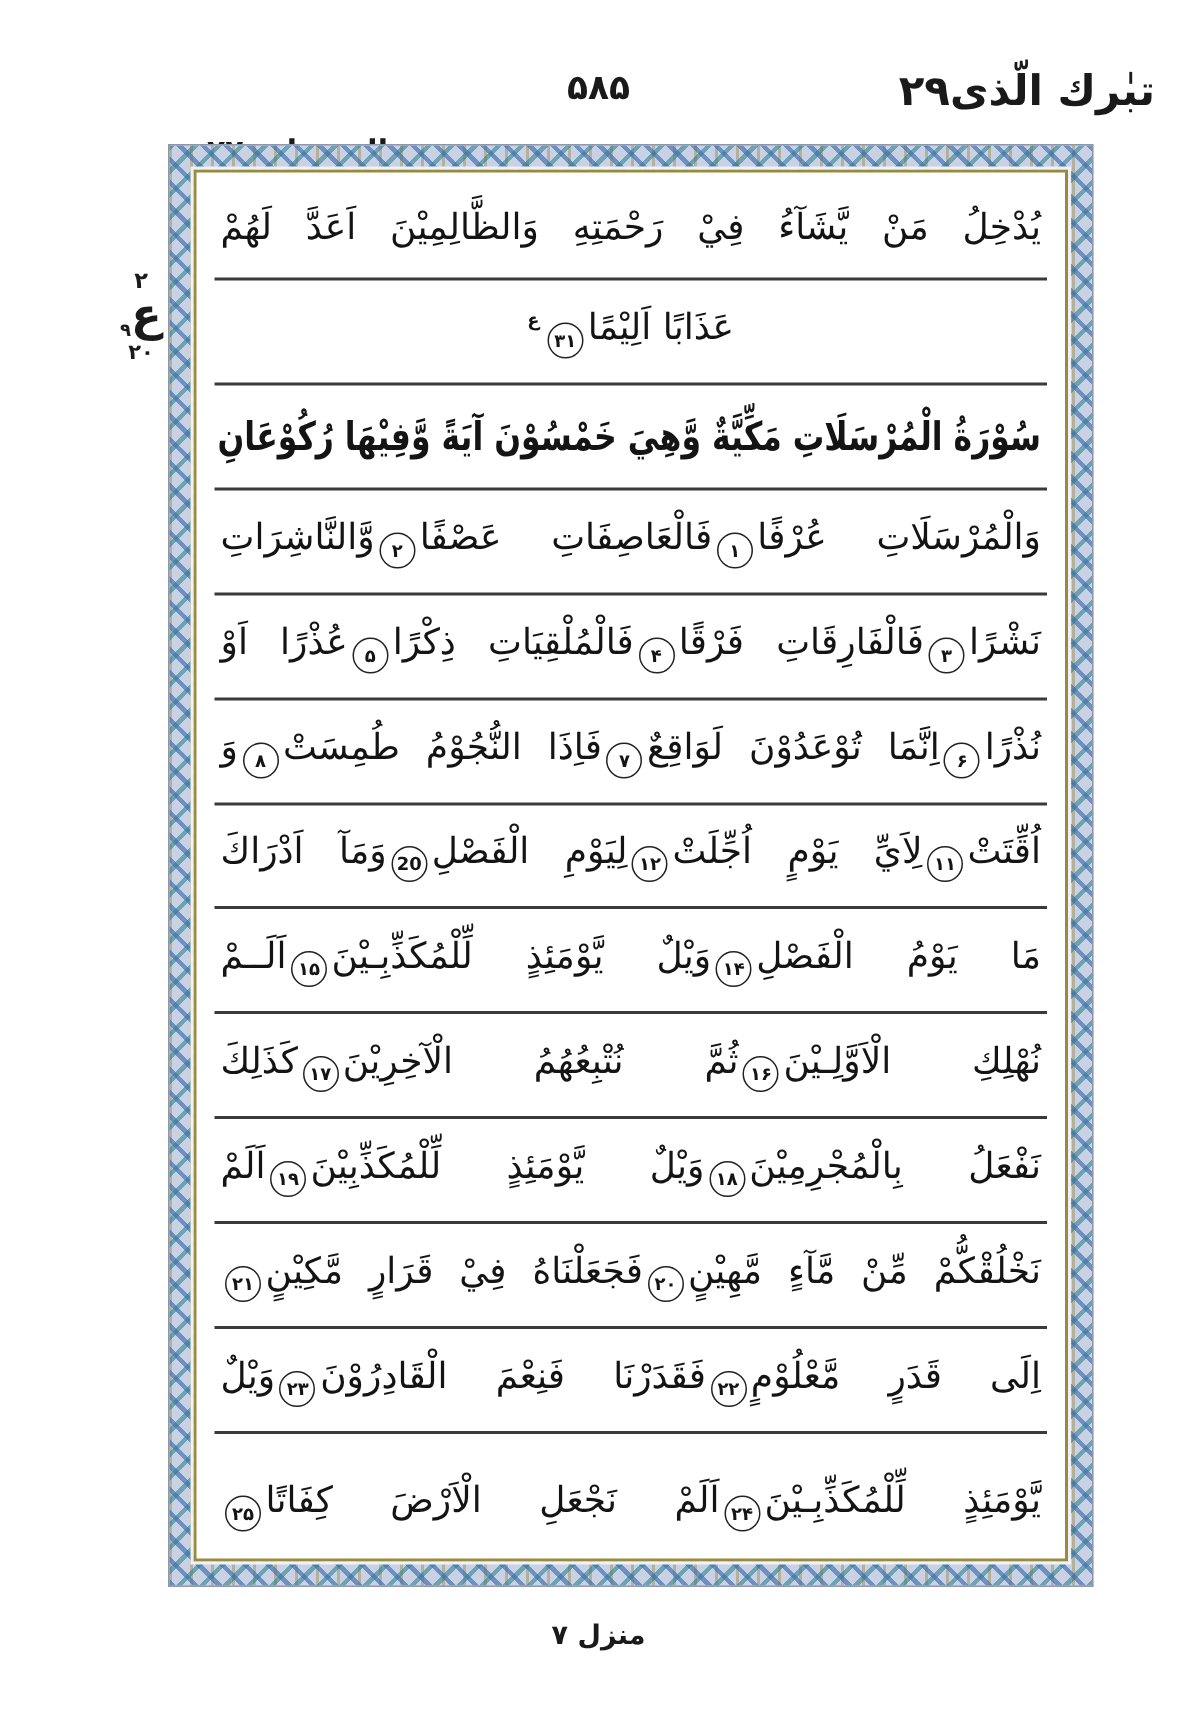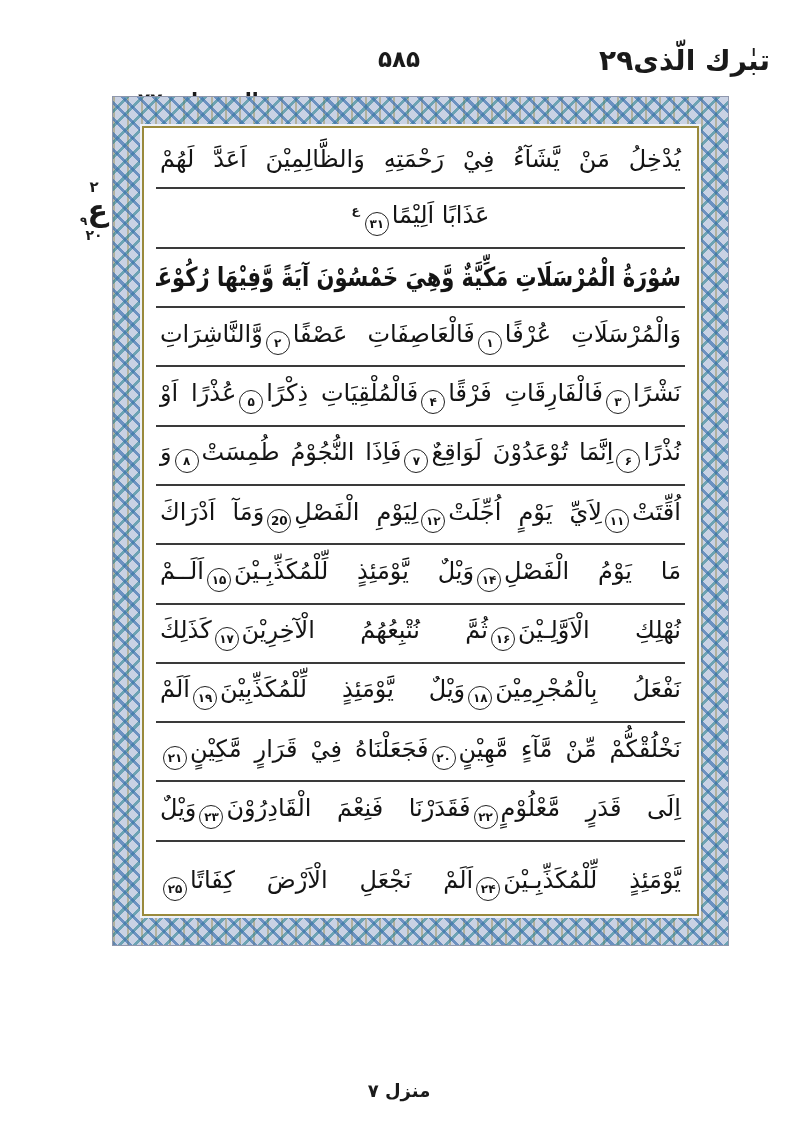--- a/index.html
+++ b/index.html
@@ -15,28 +15,28 @@
 
   
   .ruku-marker{position:absolute;left:74px;top:180px;width:40px;text-align:center;direction:rtl;line-height:1;}
   .ruku-marker .r-top{display:block;font-size:15px;font-weight:bold;margin-bottom:1px;}
   .ruku-marker .r-ain{display:block;font-size:30px;font-weight:bold;position:relative;}
   .ruku-marker .r-ain small{font-size:12px;font-weight:bold;position:relative;top:4px;}
   .ruku-marker .r-bottom{display:block;font-size:14px;font-weight:bold;margin-top:2px;}
 
   
   .frame{
-    position:absolute;left:112px;top:96px;width:617px;height:850px;box-sizing:border-box;
+    position:absolute;left:112px;top:96px;width:617px;height:962px;box-sizing:border-box;
     border:1px solid #8f97ad;
     background-color:#c9d2e4;
     background-image:
       repeating-linear-gradient(45deg, rgba(58,111,174,.65) 0 3px, rgba(0,0,0,0) 3px 11px),
       repeating-linear-gradient(-45deg, rgba(32,124,140,.55) 0 3px, rgba(0,0,0,0) 3px 11px),
       repeating-linear-gradient(90deg, rgba(143,127,53,.40) 0 2px, rgba(0,0,0,0) 2px 14px);
-    padding:29px;
+    padding:16px;
   }
   .sheet{
     width:100%;height:100%;box-sizing:border-box;background:#ffffff;
     border:2px solid #9a8a3c;outline:2px solid #eef1f7;
     display:flex;flex-direction:column;padding:2px 12px;
   }
 
   
   .row{
     flex:1;min-height:0;display:flex;align-items:center;

